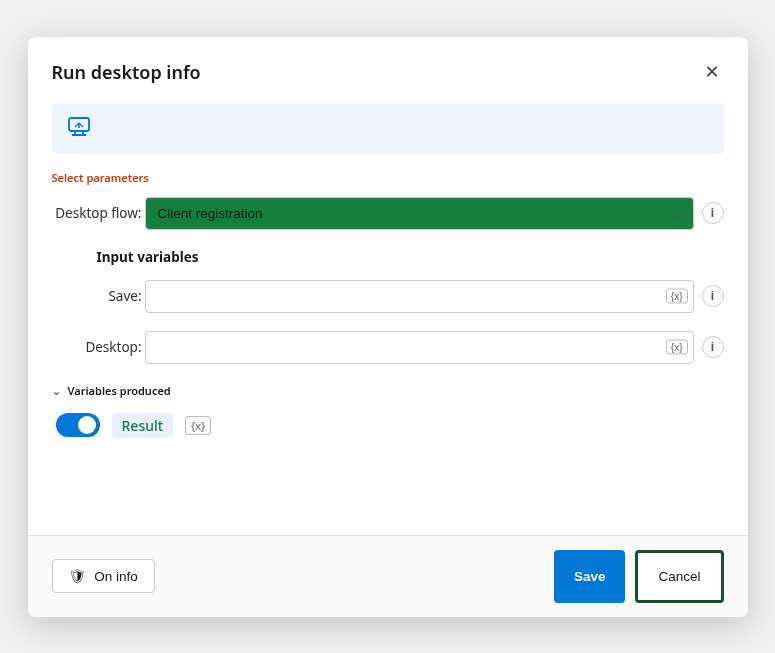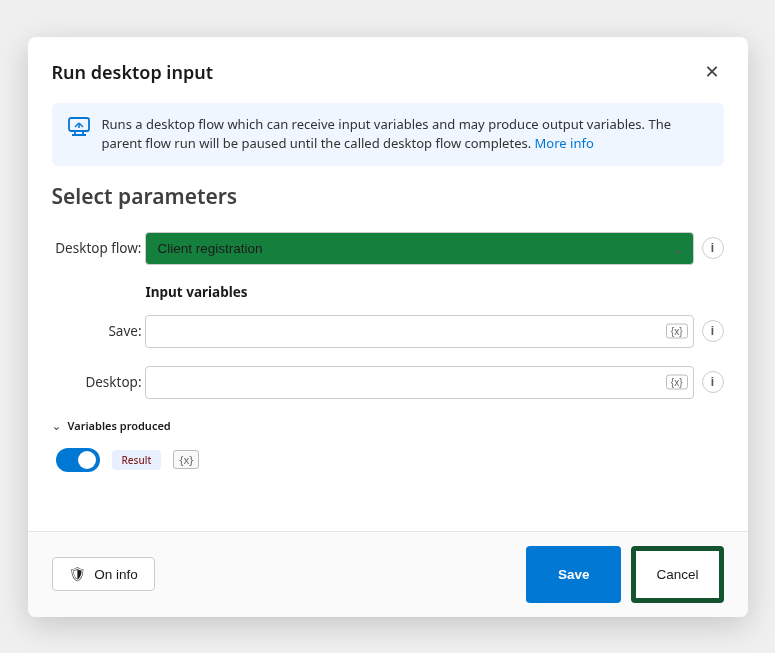--- a/index.html
+++ b/index.html
@@ -63,24 +63,24 @@
     }
     .info-banner-text a {
       color: #0078d4;
       text-decoration: none;
     }
     .dialog-body {
       padding: 0 24px 16px 24px;
       flex: 1;
     }
     .section-title {
-      font-size: 21px;
+      font-size: 11px;
       font-weight: 600;
-      color: #404040;
-      margin-bottom: 22px;
+      color: #c2410c;
+      margin-bottom: 12px;
     }
     .form-row {
       display: flex;
       align-items: center;
       margin-bottom: 18px;
       gap: 3px;
     }
     .form-label {
       font-size: 13.5px;
       color: #333;
@@ -214,22 +214,22 @@
       width: 18px;
       height: 18px;
       left: 22px;
       top: 3px;
       background: #fff;
       border-radius: 50%;
       transition: 0.2s;
     }
     .result-chip {
       background: #e8f0fe;
-      color: #7f1d1d;
-      font-size: 10px;
+      color: #15803d;
+      font-size: 14px;
       font-weight: 500;
       padding: 3px 10px;
       border-radius: 4px;
     }
     .fx-chip {
       font-size: 11px;
       color: #666;
       border: 1px solid #bbb;
       border-radius: 3px;
       padding: 1px 5px;
@@ -257,64 +257,60 @@
     }
     .footer-right {
       display: flex;
       gap: 10px;
     }
     .save-btn {
       background: #0078d4;
       color: #fff;
       border: none;
       border-radius: 4px;
-      padding: 8px 32px;
+      padding: 8px 20px;
       font-size: 13.5px;
       font-weight: 600;
       cursor: pointer;
       margin-left: 32px;
     }
     .cancel-btn {
       background: #fff;
       color: #1a1a1a;
-      border: 5px solid #14532d;
+      border: 3px solid #14532d;
       border-radius: 4px;
       padding: 16px 20px;
       font-size: 13.5px;
       cursor: pointer;
     }
   </style>
 </head>
 <body>
 
 <div class="dialog">
 
   <div class="dialog-header">
-    <span class="dialog-title">Run desktop input</span>
+    <span class="dialog-title">Run desktop info</span>
     <button class="close-btn">
       <span>✕</span>
     </button>
   </div>
 
   <div class="info-banner">
     <div style="flex-shrink:0;margin-top:2px;">
       <svg width="22" height="20" viewBox="0 0 22 20" fill="none" xmlns="http://www.w3.org/2000/svg">
         <rect x="1" y="1" width="20" height="13" rx="2" stroke="#0078d4" stroke-width="1.8" fill="none"></rect>
         <line x1="7" y1="14" x2="7" y2="18" stroke="#0078d4" stroke-width="1.8"></line>
         <line x1="15" y1="14" x2="15" y2="18" stroke="#0078d4" stroke-width="1.8"></line>
         <line x1="4" y1="18" x2="18" y2="18" stroke="#0078d4" stroke-width="1.8"></line>
         <line x1="11" y1="6" x2="15" y2="10" stroke="#0078d4" stroke-width="1.5"></line>
         <line x1="11" y1="6" x2="7" y2="10" stroke="#0078d4" stroke-width="1.5"></line>
         <line x1="11" y1="6" x2="11" y2="11" stroke="#0078d4" stroke-width="1.5"></line>
       </svg>
     </div>
-    <span class="info-banner-text">
-      <span>Runs a desktop flow which can receive input variables and may produce output variables. The parent flow run will be paused until the called desktop flow completes.</span>
-      <a href="#">More info</a>
-    </span>
   </div>
 
   <div class="dialog-body">
 
     <div class="section-title">Select parameters</div>
 
     <div class="form-row">
       <label class="form-label">Desktop flow:</label>
       <div class="form-control-wrap">
         <div class="select-wrapper">
@@ -322,21 +318,21 @@
             <option>Client registration</option>
           </select>
           <span class="chevron-icon">⌄</span>
         </div>
         <button class="info-icon-btn">
           <span>i</span>
         </button>
       </div>
     </div>
 
-    <div class="subsection-title" style="margin-left: 94px; margin-bottom: 14px;">Input variables</div>
+    <div class="subsection-title" style="margin-left: 45px; margin-bottom: 14px;">Input variables</div>
 
     <div class="form-row">
       <label class="form-label">Save:</label>
       <div class="form-control-wrap">
         <div class="input-control-wrap">
           <input type="text" class="text-input" style="">
           <button class="input-fx-btn">
             <span>{x}</span>
           </button>
         </div>

